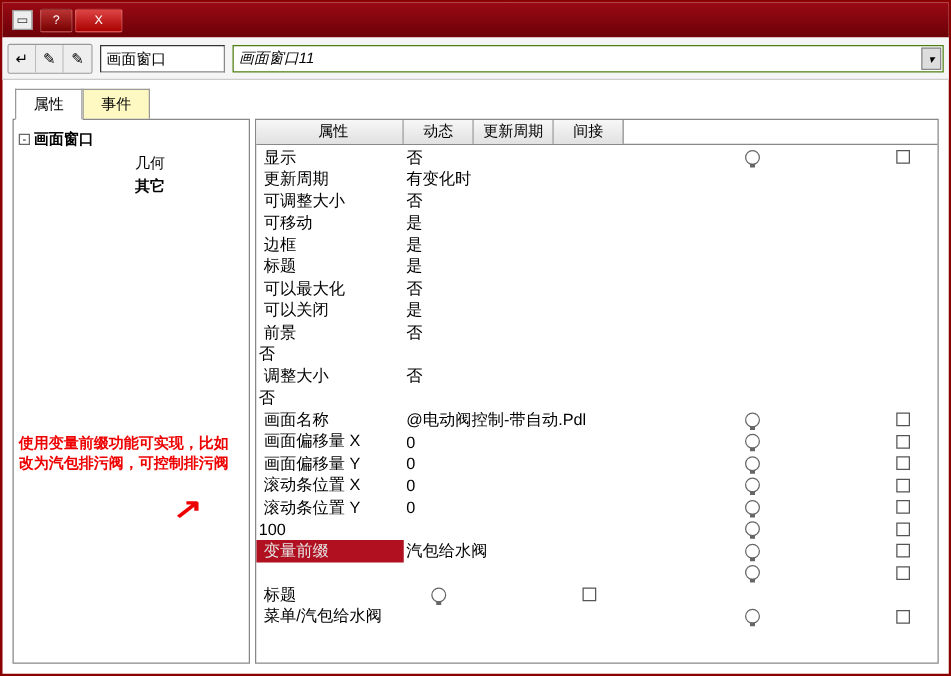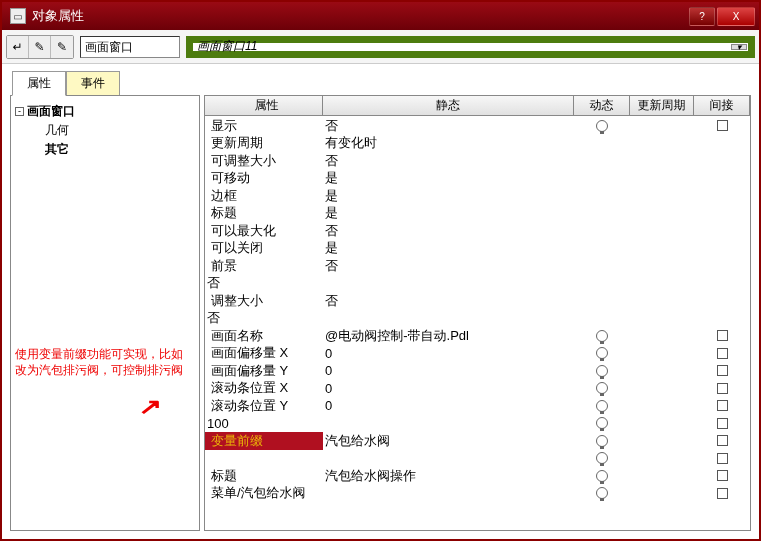--- a/index.html
+++ b/index.html
@@ -74,21 +74,21 @@
     width: 100px;
     height:22px;
     border:1px inset #888;
     background:#fff;
     padding:2px 4px;
     font-size:12px;
   }
   .combo {
     flex:1;
     height:22px;
-    border:7px solid #4d7c0f;
+    border:1px solid #4d7c0f;
     background:#fff;
     display:flex;
     align-items:center;
     padding:0 4px;
     font-style:italic;
     position:relative;
   }
   .combo .cbtn{
     position:absolute;right:1px;top:1px;bottom:1px;width:16px;
     background:#ddd;border:1px solid #888;
@@ -132,28 +132,28 @@
   .tree .row {
     display:flex;align-items:center;gap:3px;
     padding:1px 0;
     white-space:nowrap;
   }
   .tree .minus{
     width:9px;height:9px;border:1px solid #666;
     display:inline-flex;align-items:center;justify-content:center;
     font-size:9px;line-height:7px;
   }
-  .tree .child{ padding-left: 30px; }
+  .tree .child{ padding-left: 30px; justify-content: center; }
   .tree .bold{ font-weight:bold; }
   .note{
     position:absolute;
     left:4px; top:250px;
     width:174px;
     color:#e00;
-    font-weight:normal;
+    font-weight:bold;
     font-size:12px;
     line-height:1.35;
   }
   .arrow{
     position:absolute;
     left:130px; top:298px;
     color:#e00;font-weight:bold;font-size:22px;
     transform: scaleX(1.3);
   }
   .grid {
@@ -189,40 +189,39 @@
   .grow > div{
     height:100%;
     display:flex;align-items:center;
   }
   .grow .c-attr{ width:118px; padding-left:6px;}
   .grow .c-static{ flex:1; padding-left:2px;}
   .grow .c-dyn{ width:56px; justify-content:center;}
   .grow .c-upd{ width:64px; justify-content:center;}
   .grow .c-ind{ width:56px; justify-content:center;}
   .grow.sel .c-attr{
-    background:#b01020; color:#eab308;
+    background:#b01020; color:#e5e5e5;
   }
   .bulb{
     width:12px;height:12px;border:1px solid #666;border-radius:50%;
     position:relative;background:#fff;
   }
   .bulb::after{
     content:"";position:absolute;left:3px;top:10px;width:4px;height:3px;background:#666;
   }
   .chk{
     width:11px;height:11px;border:1px solid #555;background:#fff;
   }
 </style>
 </head>
 <body>
 
 <div class="window">
   <div class="titlebar">
     <span class="ticon">▭</span>
-    <span class="title">对象属性</span>
     <div class="winbtns">
       <div class="winbtn help">?</div>
       <div class="winbtn close">X</div>
     </div>
   </div>
 
   <div class="toolbar">
     <div class="toolgroup">
       <div class="toolbtn">↵</div>
       <div class="toolbtn">✎</div>
@@ -252,21 +251,20 @@
       <div class="row child">
         <span class="bold">其它</span>
       </div>
       <div class="note">使用变量前缀功能可实现，比如改为汽包排污阀，可控制排污阀</div>
       <div class="arrow">↗</div>
     </div>
 
     <div class="panel grid">
       <div class="ghead">
         <div class="gh col-attr">属性</div>
-        <div class="gh col-static">静态</div>
         <div class="gh col-dyn">动态</div>
         <div class="gh col-upd">更新周期</div>
         <div class="gh col-ind">间接</div>
       </div>
       <div class="gbody" id="gbody">
           <div class="grow">
             <div class="c-attr">显示</div>
             <div class="c-static">否</div>
             <div class="c-dyn">
               <span class="bulb"></span>
@@ -432,21 +430,20 @@
             <div class="c-dyn">
               <span class="bulb"></span>
             </div>
             <div class="c-upd"></div>
             <div class="c-ind">
               <span class="chk"></span>
             </div>
           </div>
           <div class="grow">
             <div class="c-attr">标题</div>
-            <div class="c-static">汽包给水阀操作</div>
             <div class="c-dyn">
               <span class="bulb"></span>
             </div>
             <div class="c-upd"></div>
             <div class="c-ind">
               <span class="chk"></span>
             </div>
           </div>
           <div class="grow">
             <div class="c-attr">菜单/汽包给水阀</div>

